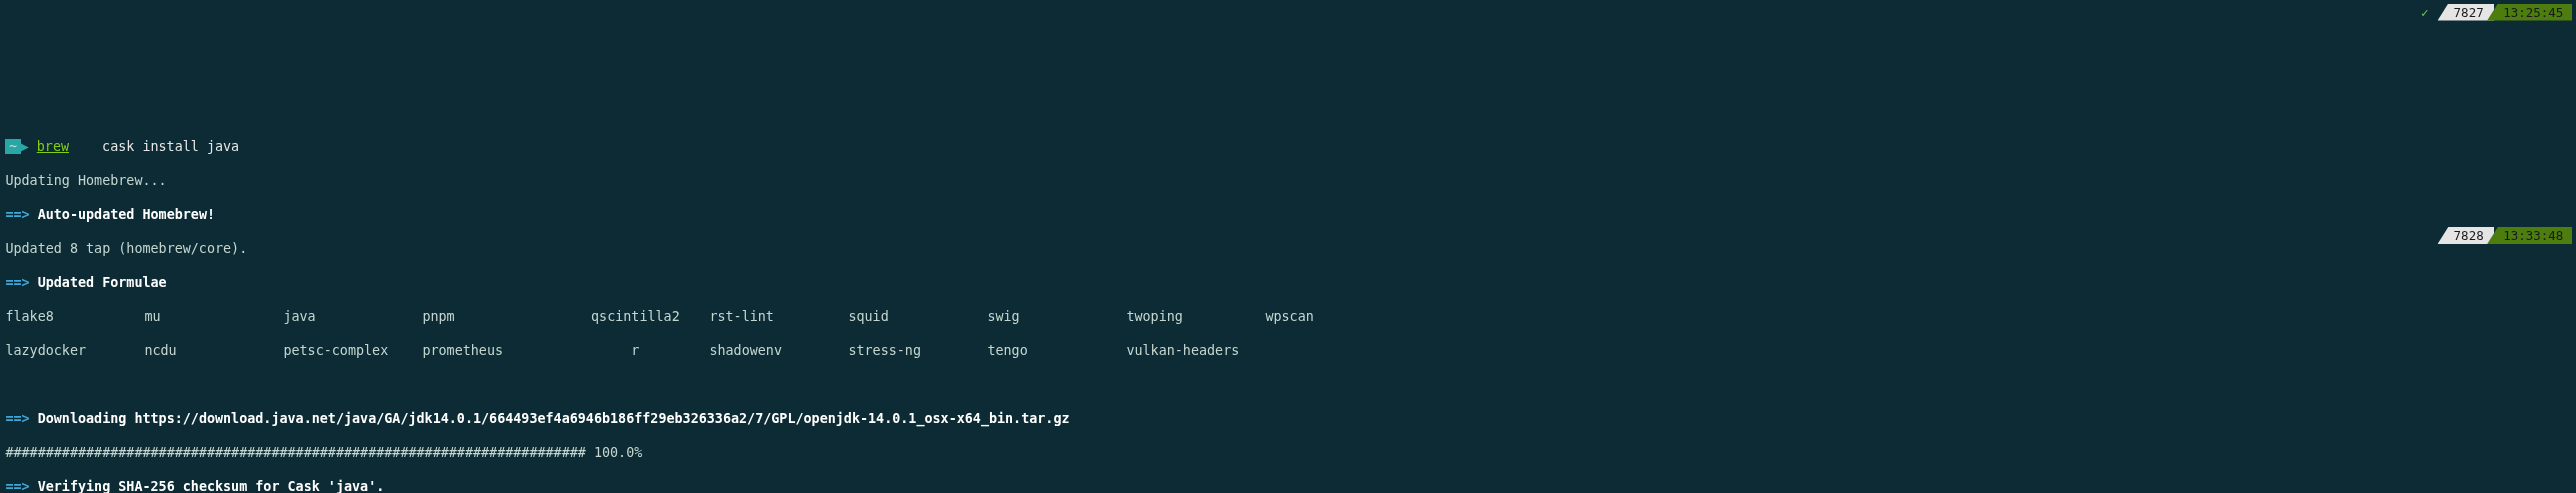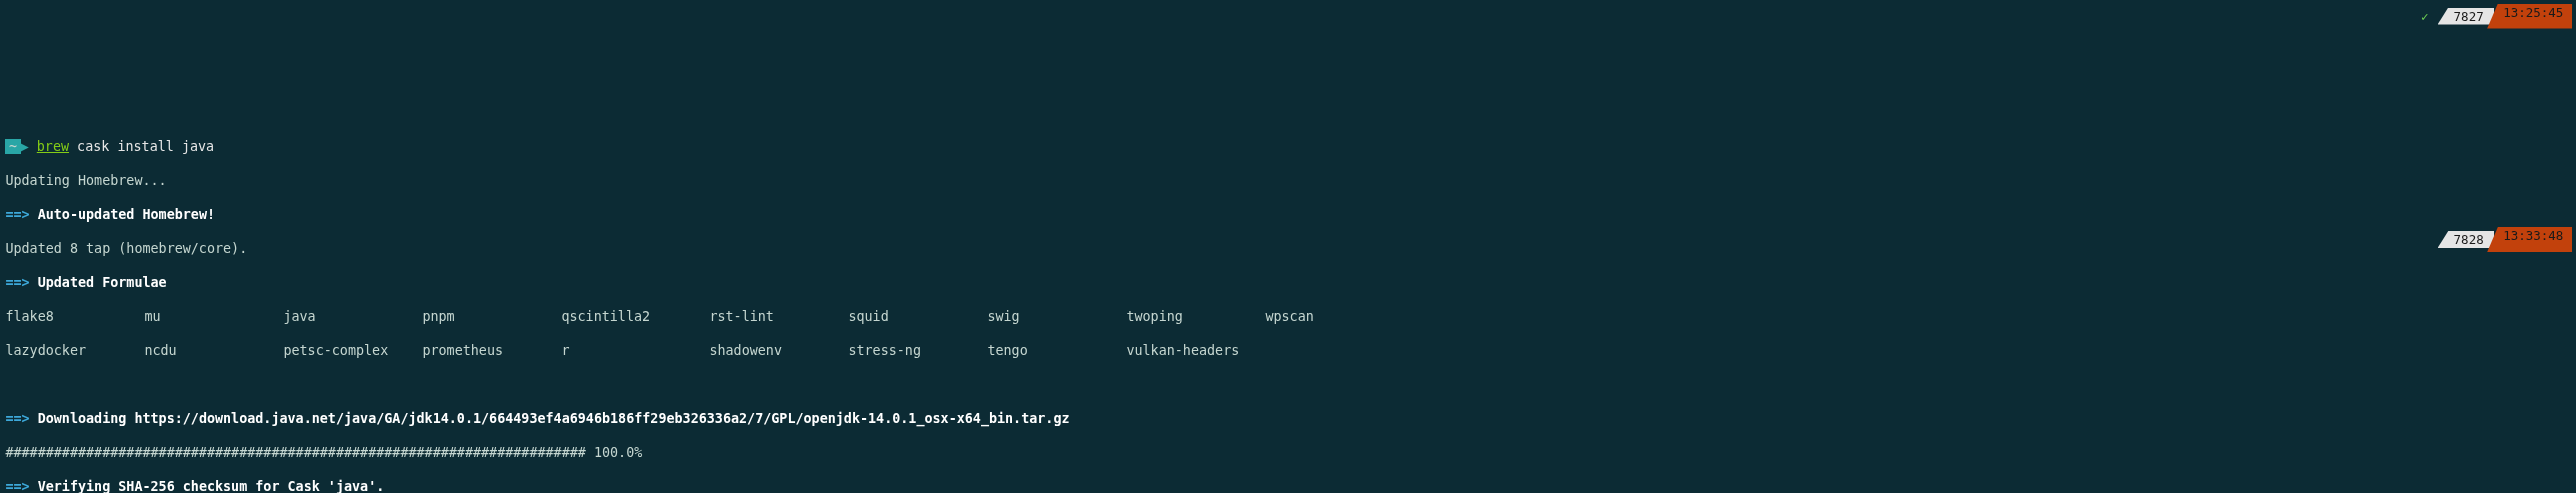--- a/index.html
+++ b/index.html
@@ -27,34 +27,34 @@
     }
     .prompt-tilde {
       color: #c5d6d0;
       background: #29a6a6;
       padding: 0 3.6px;
     }
     .prompt-sep {
       color: #29a6a6;
     }
     .cmd-green { color: #84cc16; text-decoration: underline; }
-    .cmd-white { color: #e6e6e6; }
+    .cmd-white { color: #e6e6e6; margin-left: 25px; }
     .arrow-blue { color: #3da8d9; font-weight: bold; }
     .bold-white { color: #ffffff; font-weight: bold; }
     .formulae-row {
       display: flex;
     }
     .formulae-row span {
       display: inline-block;
     }
     .col0 { width: 139px; }
     .col1 { width: 139px; }
     .col2 { width: 139px; }
     .col3 { width: 139px; }
-    .col4 { width: 148px; }
+    .col4 { width: 148px; text-align: center; }
     .col5 { width: 139px; }
     .col6 { width: 139px; }
     .col7 { width: 139px; }
     .col8 { width: 139px; }
     .col9 { width: 139px; }
 
     .status {
       position: absolute;
       right: 3.6px;
       display: flex;
@@ -68,23 +68,23 @@
       margin-right: 9px;
     }
     .status .pill-num {
       background: #e5e5e5;
       color: #1a1a1a;
       padding: 0 10.7px 0 16px;
       clip-path: polygon(10.7px 0, 100% 0, 100% 100%, 0 100%);
       font-weight: 500;
     }
     .status .pill-time {
-      background: #c2410c;
+      background: #4d7c0f;
       color: #1a1a1a;
-      padding: 0 9px 8px 16px;
+      padding: 0 9px 0 16px;
       margin-left: -7.2px;
       clip-path: polygon(10.7px 0, 100% 0, 100% 100%, 0 100%);
       font-weight: 500;
     }
   </style>
 </head>
 <body>
 
 
 

